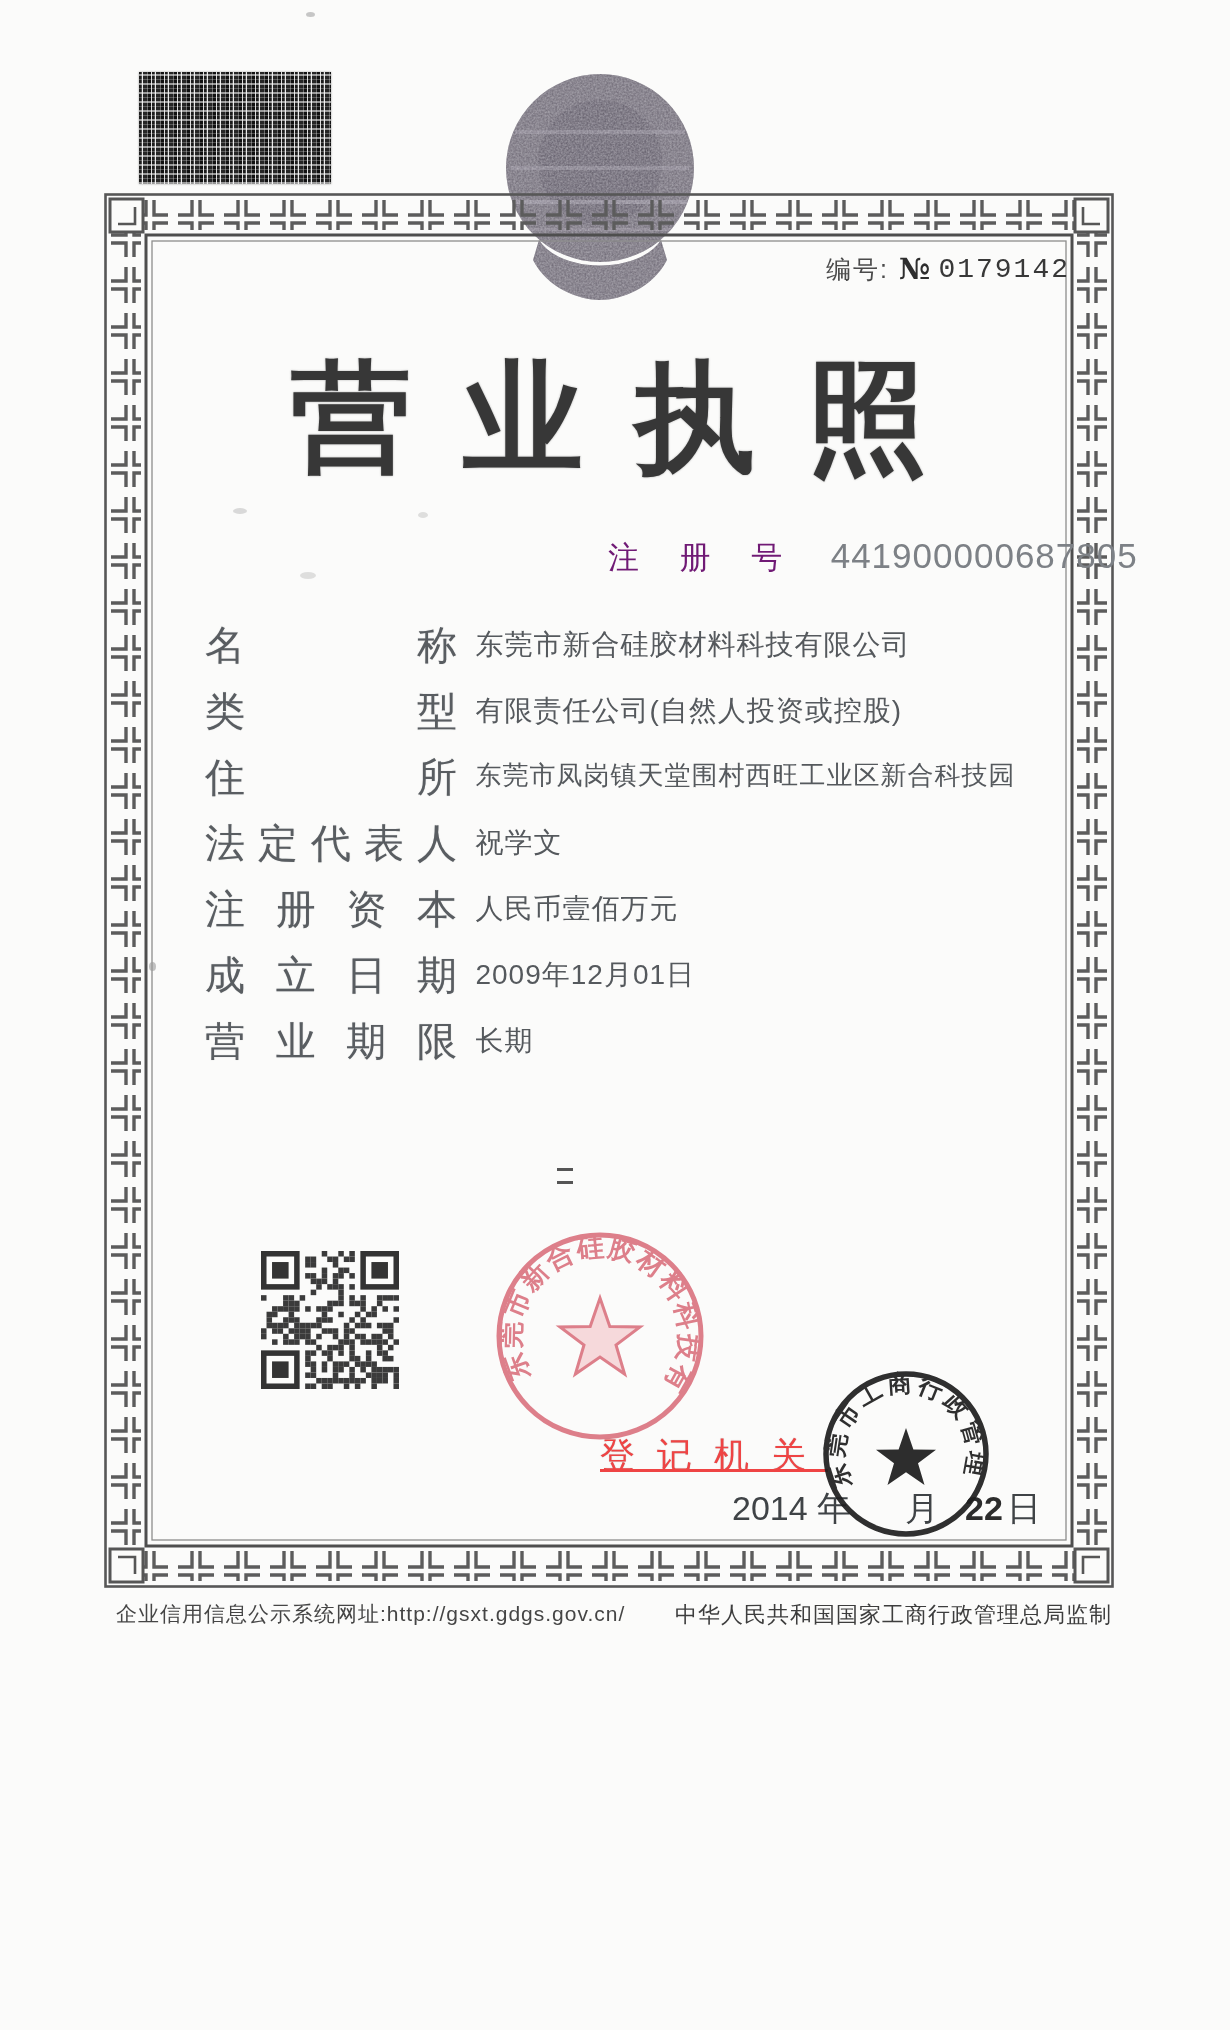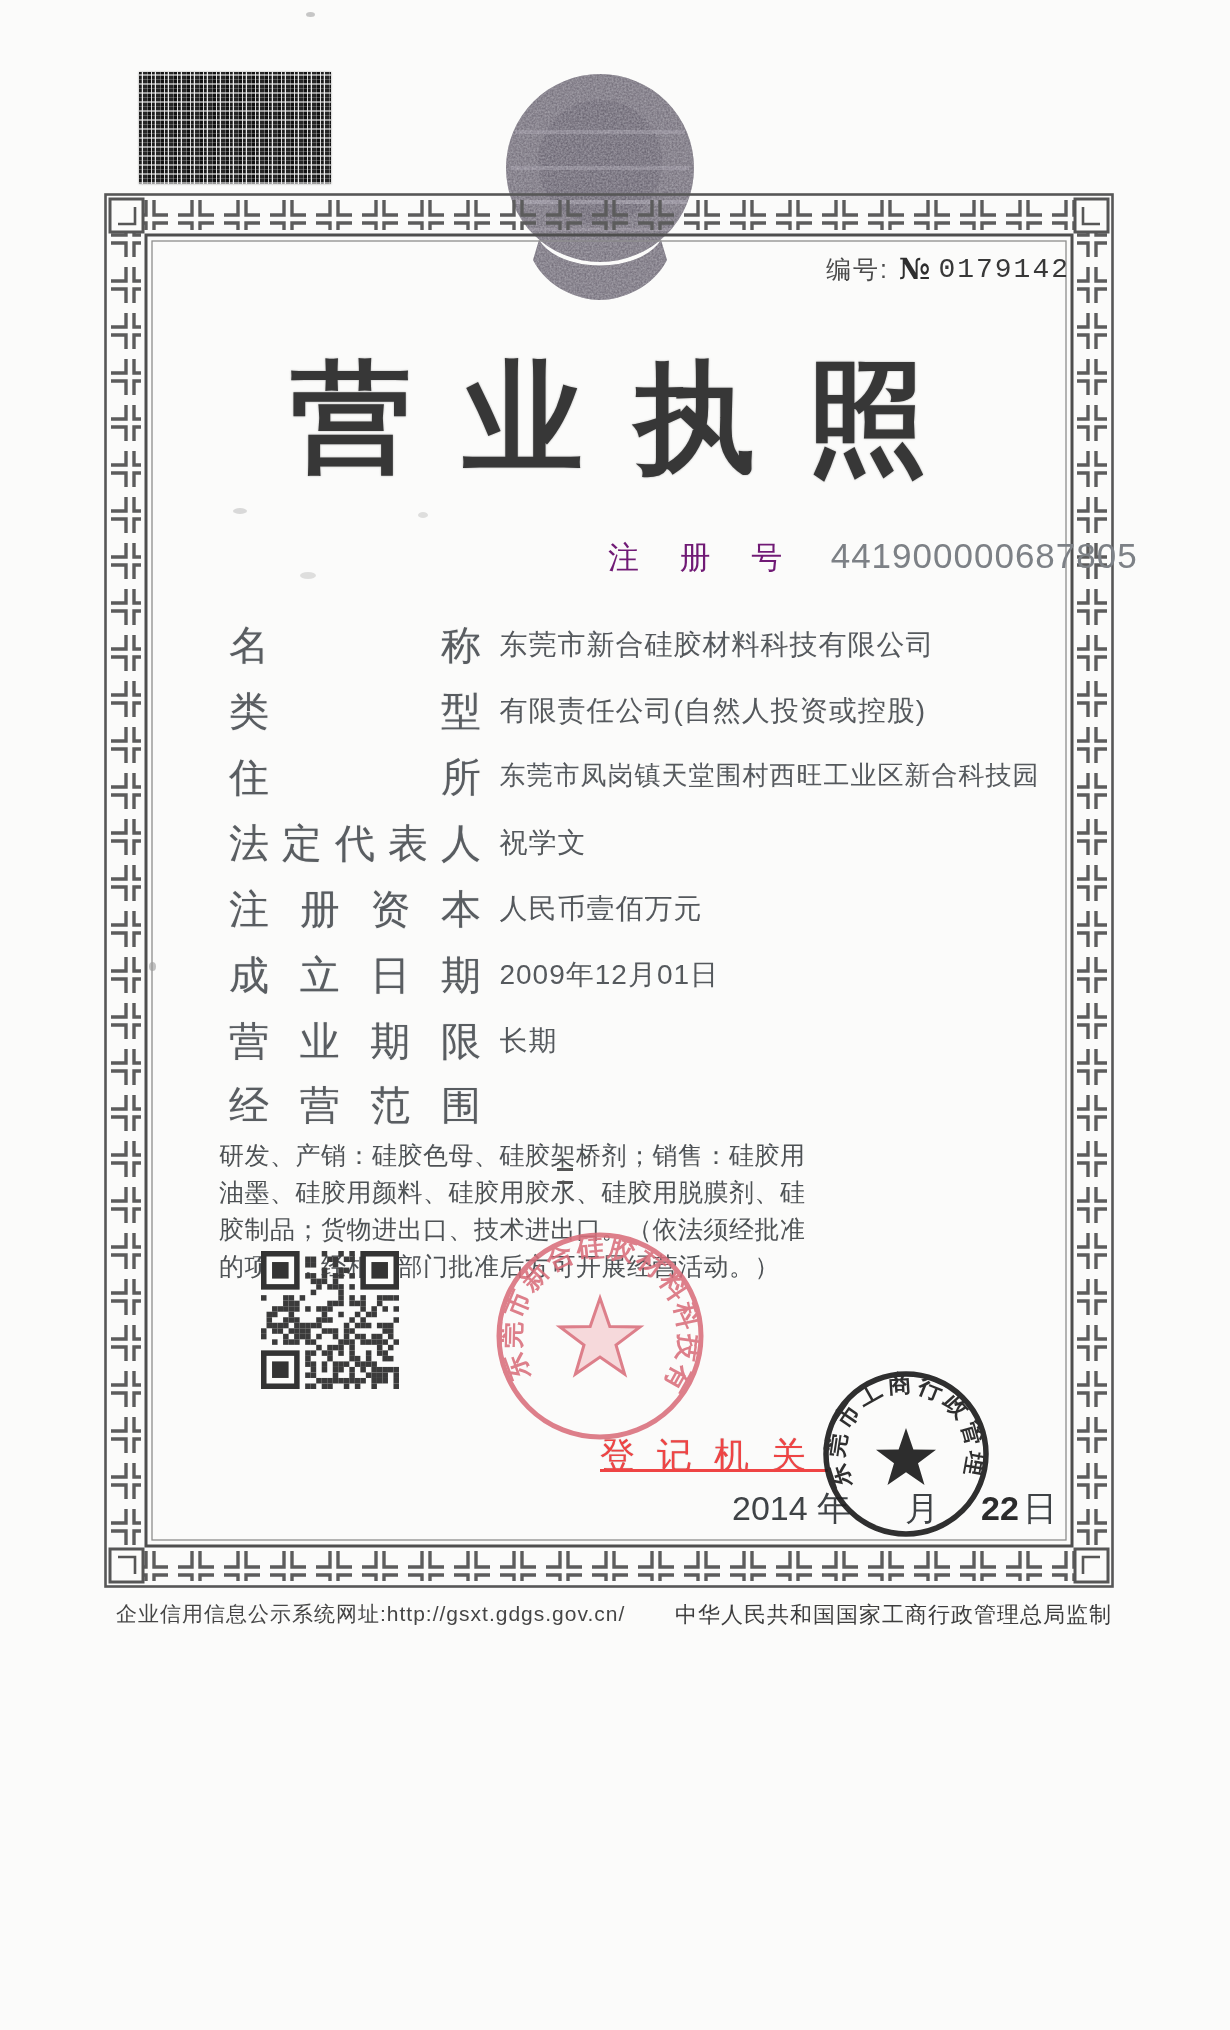--- a/index.html
+++ b/index.html
@@ -32,34 +32,33 @@
   .regno{position:absolute;left:608px;top:536px;white-space:nowrap;}
   .regno .lbl{font-size:31px;letter-spacing:16px;color:#701a75;}
   .regno .val{font-size:35px;color:#7d8186;margin-left:28px;letter-spacing:1px;}
   
   .row{position:absolute;left:205px;width:880px;}
   .row .lbl{
     display:inline-block;width:252px;vertical-align:top;
     font-size:40px;color:#595d61;
     text-align:justify;text-align-last:justify;-moz-text-align-last:justify;
     text-shadow:0 0 1px rgba(90,95,100,.4);
-    margin-left:24px;
   }
   .row .val{
     display:inline-block;vertical-align:top;margin-left:14px;margin-top:8px;
     font-size:28px;color:#55595d;letter-spacing:1px;white-space:nowrap;
   }
   .row .val.small{font-size:26px;}
   .row .val.para{white-space:normal;width:600px;font-size:25px;line-height:37px;margin-top:4px;letter-spacing:.5px;color:#4e5255;}
   
   .registrar{position:absolute;left:600px;top:1432px;font-size:35px;letter-spacing:22px;color:#ef4444;text-shadow:0 0 1px rgba(80,84,88,.4);text-decoration:underline;}
   .dateline{position:absolute;left:732px;top:1486px;font-size:34px;color:#3f4346;white-space:nowrap;}
   .dateline span{display:inline-block;}
   .dateline .gap1{margin-left:54px;}
-  .dateline .day{margin-left:42px;color:#2c2c2c;font-weight:bold;}
+  .dateline .day{margin-left:26px;color:#2c2c2c;font-weight:bold;}
   .dateline .sufx{margin-left:4px;}
   
   .footer-left{position:absolute;left:104px;top:1600px;font-size:21px;color:#454545;letter-spacing:1px;margin-left:12px;}
   .footer-right{position:absolute;right:118px;top:1600px;font-size:22px;color:#3d3d3d;letter-spacing:1px;}
   
   .emblem{position:absolute;left:503px;top:70px;width:194px;height:230px;}
   .frame{position:absolute;left:104px;top:193px;}
   .qr{position:absolute;left:261px;top:1251px;width:138px;height:138px;}
   .company-seal{position:absolute;left:492px;top:1228px;}
   .authority-seal{position:absolute;left:818px;top:1366px;}
@@ -160,24 +159,20 @@
     <span class="lbl">注册资本</span>
     <span class="val">人民币壹佰万元</span>
   </div>
   <div class="row" style="top:948px">
     <span class="lbl">成立日期</span>
     <span class="val">2009年12月01日</span>
   </div>
   <div class="row" style="top:1014px">
     <span class="lbl">营业期限</span>
     <span class="val">长期</span>
-  </div>
-  <div class="row" style="top:1078px">
-    <span class="lbl">经营范围</span>
-    <span class="val para">研发、产销：硅胶色母、硅胶架桥剂；销售：硅胶用油墨、硅胶用颜料、硅胶用胶水、硅胶用脱膜剂、硅胶制品；货物进出口、技术进出口。（依法须经批准的项目，经相关部门批准后方可开展经营活动。）</span>
   </div>
 
   <div class="qr"><svg width="138" height="138">
         <rect x="60.72" y="0" width="5.52" height="5.52" fill="#3b3b3b"></rect>
         <rect x="77.28" y="0" width="5.52" height="5.52" fill="#3b3b3b"></rect>
         <rect x="88.32" y="0" width="5.52" height="5.52" fill="#3b3b3b"></rect>
         <rect x="44.16" y="5.52" width="5.52" height="5.52" fill="#3b3b3b"></rect>
         <rect x="49.67999999999999" y="5.52" width="5.52" height="5.52" fill="#3b3b3b"></rect>
         <rect x="66.24" y="5.52" width="5.52" height="5.52" fill="#3b3b3b"></rect>
         <rect x="71.75999999999999" y="5.52" width="5.52" height="5.52" fill="#3b3b3b"></rect>

